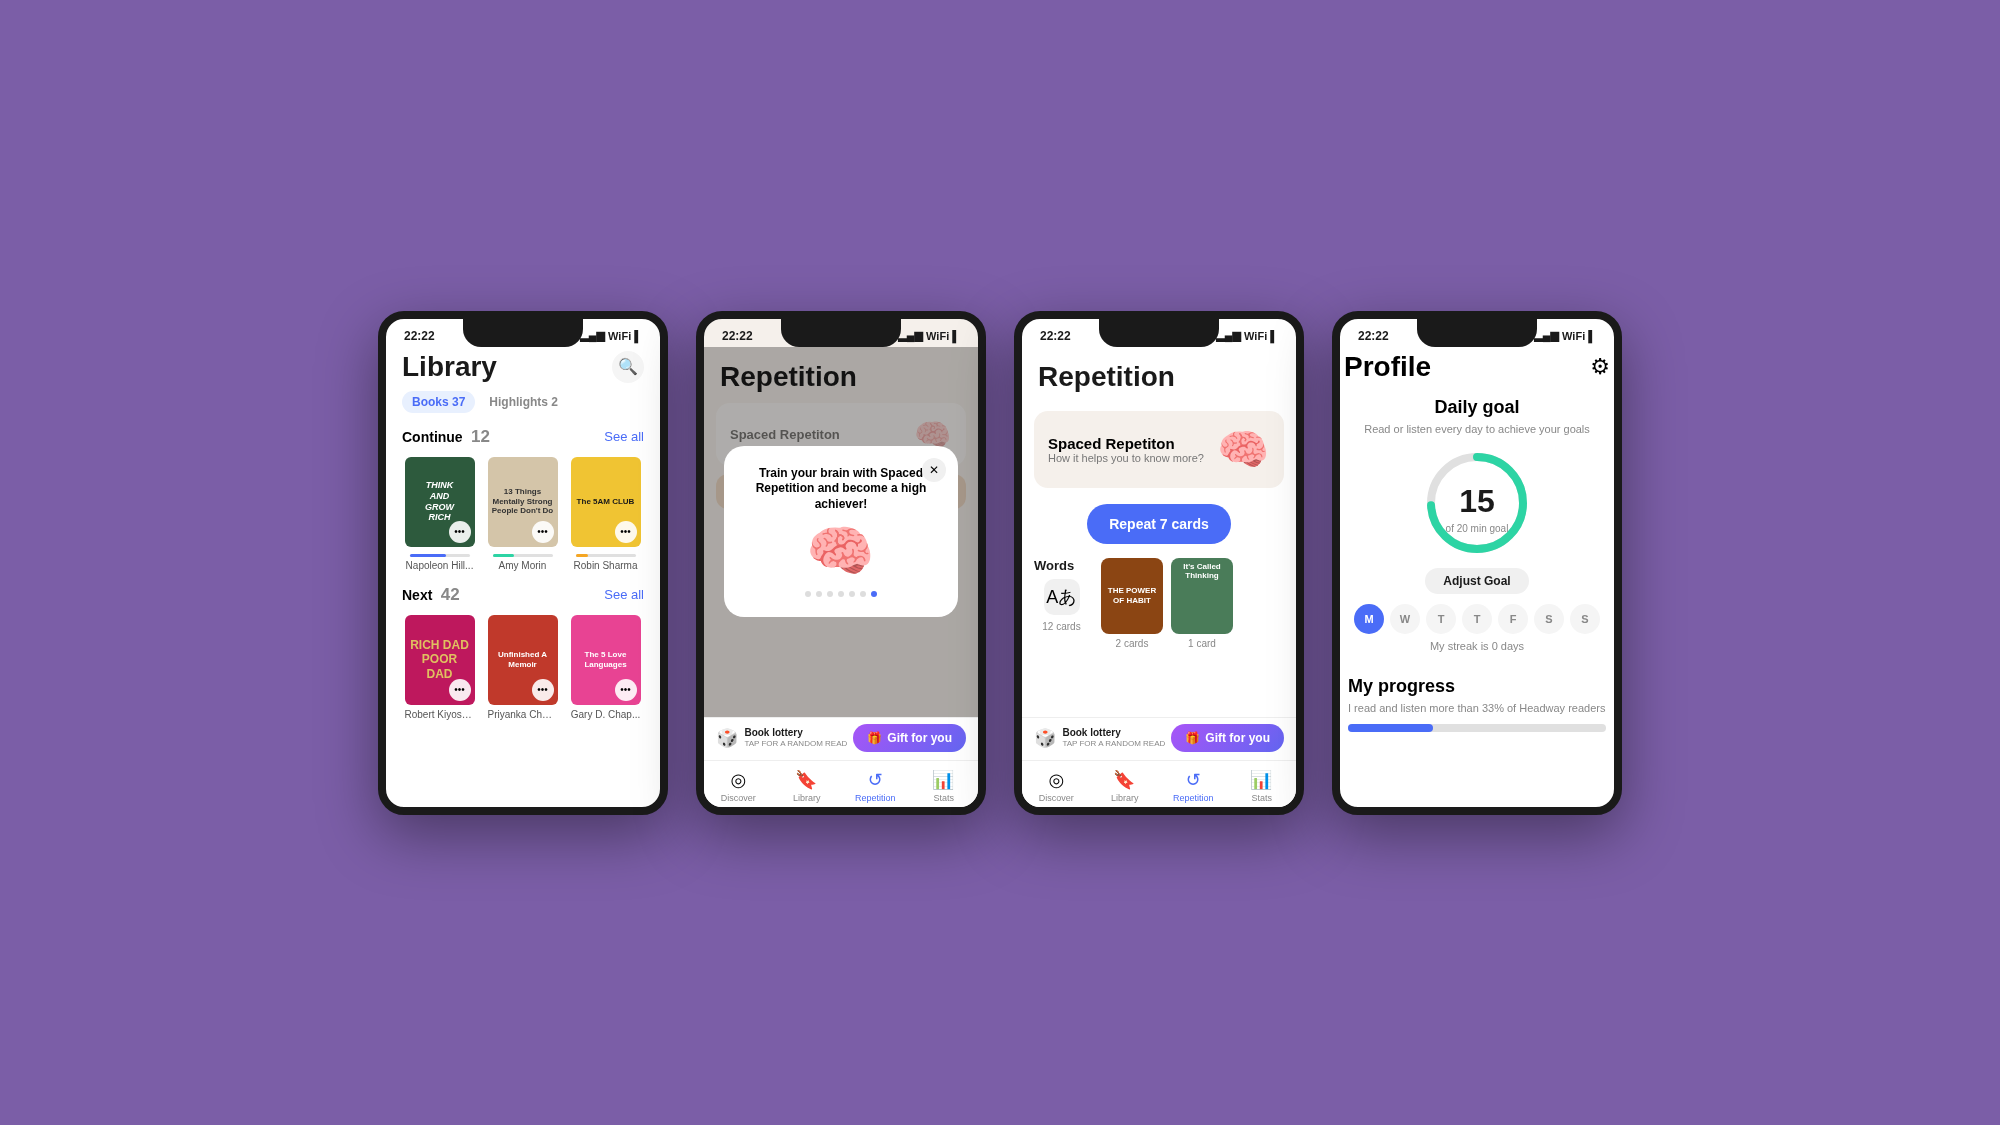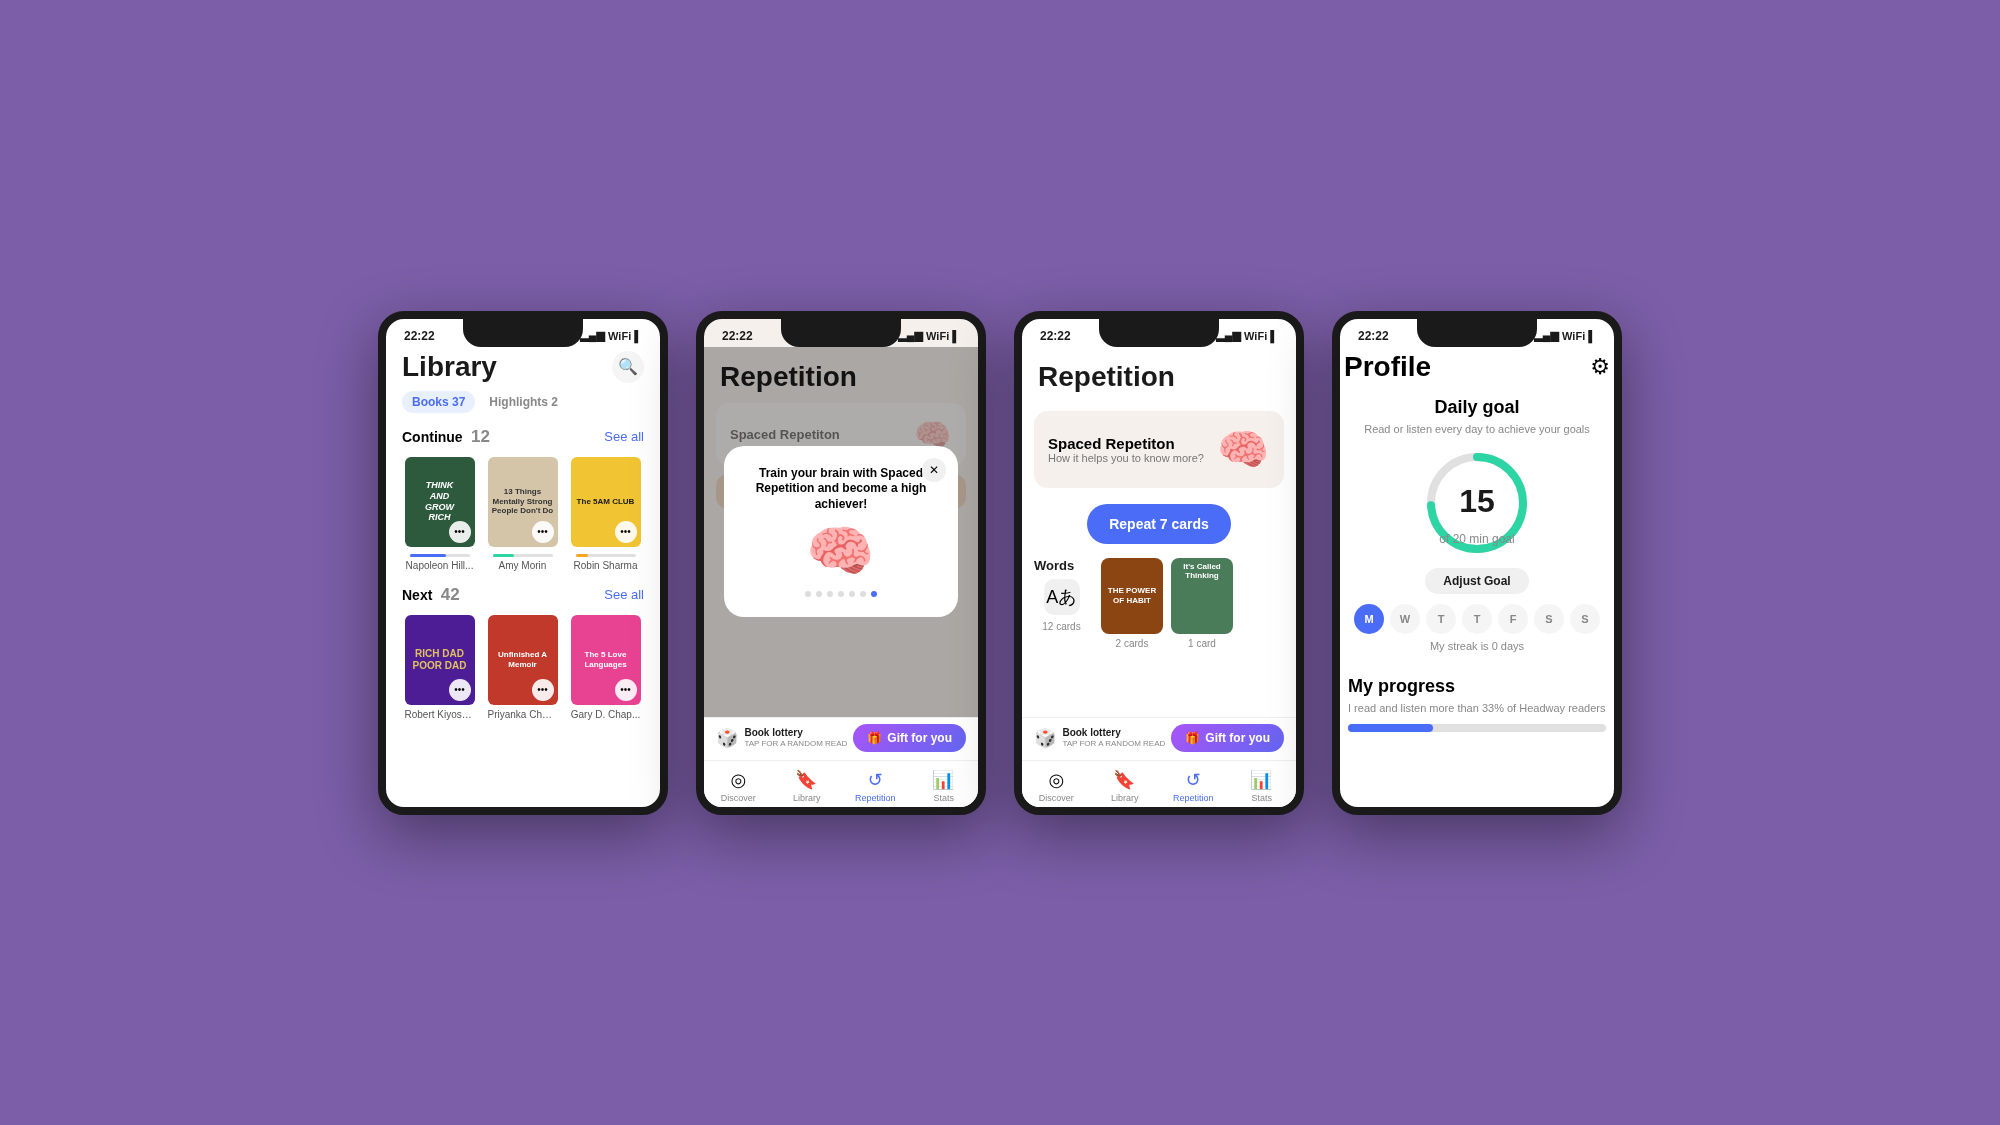--- a/index.html
+++ b/index.html
@@ -134,21 +134,21 @@
     .profile-title { font-size: 28px; font-weight: 800; }
     .gear-icon { font-size: 22px; cursor: pointer; }
     .daily-goal-section { text-align: center; margin-bottom: 14px; }
     .daily-goal-title { font-size: 18px; font-weight: 800; margin-bottom: 4px; }
     .daily-goal-sub { font-size: 11px; color: #888; line-height: 1.3; margin-bottom: 12px; }
     .goal-circle-wrap { position: relative; width: 110px; height: 110px; margin: 0 auto 10px; }
     .goal-circle-svg { width: 110px; height: 110px; transform: rotate(-90deg); }
     .goal-circle-bg { fill: none; stroke: #e0e0e0; stroke-width: 8; }
     .goal-circle-fill { fill: none; stroke: #2dd4a4; stroke-width: 8; stroke-linecap: round; stroke-dasharray: 285; stroke-dashoffset: 71; }
     .goal-number { position: absolute; top: 50%; left: 50%; transform: translate(-50%, -55%); font-size: 32px; font-weight: 800; color: #1a1a1a; }
-    .goal-of-label { position: absolute; bottom: 12px; left: 50%; transform: translateX(-50%); font-size: 12px; color: #888; white-space: nowrap; }
+    .goal-of-label { position: absolute; bottom: 24px; left: 50%; transform: translateX(-50%); font-size: 10px; color: #888; white-space: nowrap; }
     .adjust-goal-btn { background: #f0f0f0; color: #1a1a1a; border: none; border-radius: 20px; padding: 6px 18px; font-size: 12px; font-weight: 600; cursor: pointer; margin: 0 auto; display: block; }
     .days-row { display: flex; gap: 6px; justify-content: center; margin: 10px 0 6px; }
     .day-circle { width: 30px; height: 30px; border-radius: 50%; display: flex; align-items: center; justify-content: center; font-size: 11px; font-weight: 600; color: #888; background: #f5f5f5; }
     .day-circle.today { background: #4a6cf7; color: #fff; }
     .streak-text { font-size: 11px; color: #888; text-align: center; margin-bottom: 10px; }
     .my-progress-title { font-size: 18px; font-weight: 800; margin-bottom: 4px; }
     .my-progress-sub { font-size: 11px; color: #888; line-height: 1.4; }
     .progress-bar-blue { width: 100%; height: 8px; background: #e0e0e0; border-radius: 4px; margin-top: 8px; }
     .progress-bar-blue-fill { width: 33%; height: 100%; background: #4a6cf7; border-radius: 4px; }
   </style>
@@ -226,21 +226,21 @@
       <div class="section-header">
         <div>
           <span class="section-title">Next</span>
           <span class="section-count">42</span>
         </div>
         <span class="see-all">See all</span>
       </div>
       <div class="books-row">
         <div class="book-item">
           <div class="book-cover">
-            <div class="book-cover-img" style="background:#4c1d95; font-size:10px; color:#e0c060; line-height:1.2;">RICH DAD POOR DAD</div>
+            <div class="book-cover-img" style="background:#be185d; font-size:12px; color:#e0c060; line-height:1.2;">RICH DAD POOR DAD</div>
             <div class="book-dots">•••</div>
           </div>
           <span class="book-author">Robert Kiyosaki</span>
         </div>
         <div class="book-item">
           <div class="book-cover">
             <div class="book-cover-img" style="background:#c0392b; font-size:8px; color:#fff; line-height:1.2;">Unfinished A Memoir</div>
             <div class="book-dots">•••</div>
           </div>
           <span class="book-author">Priyanka Chopra</span>

